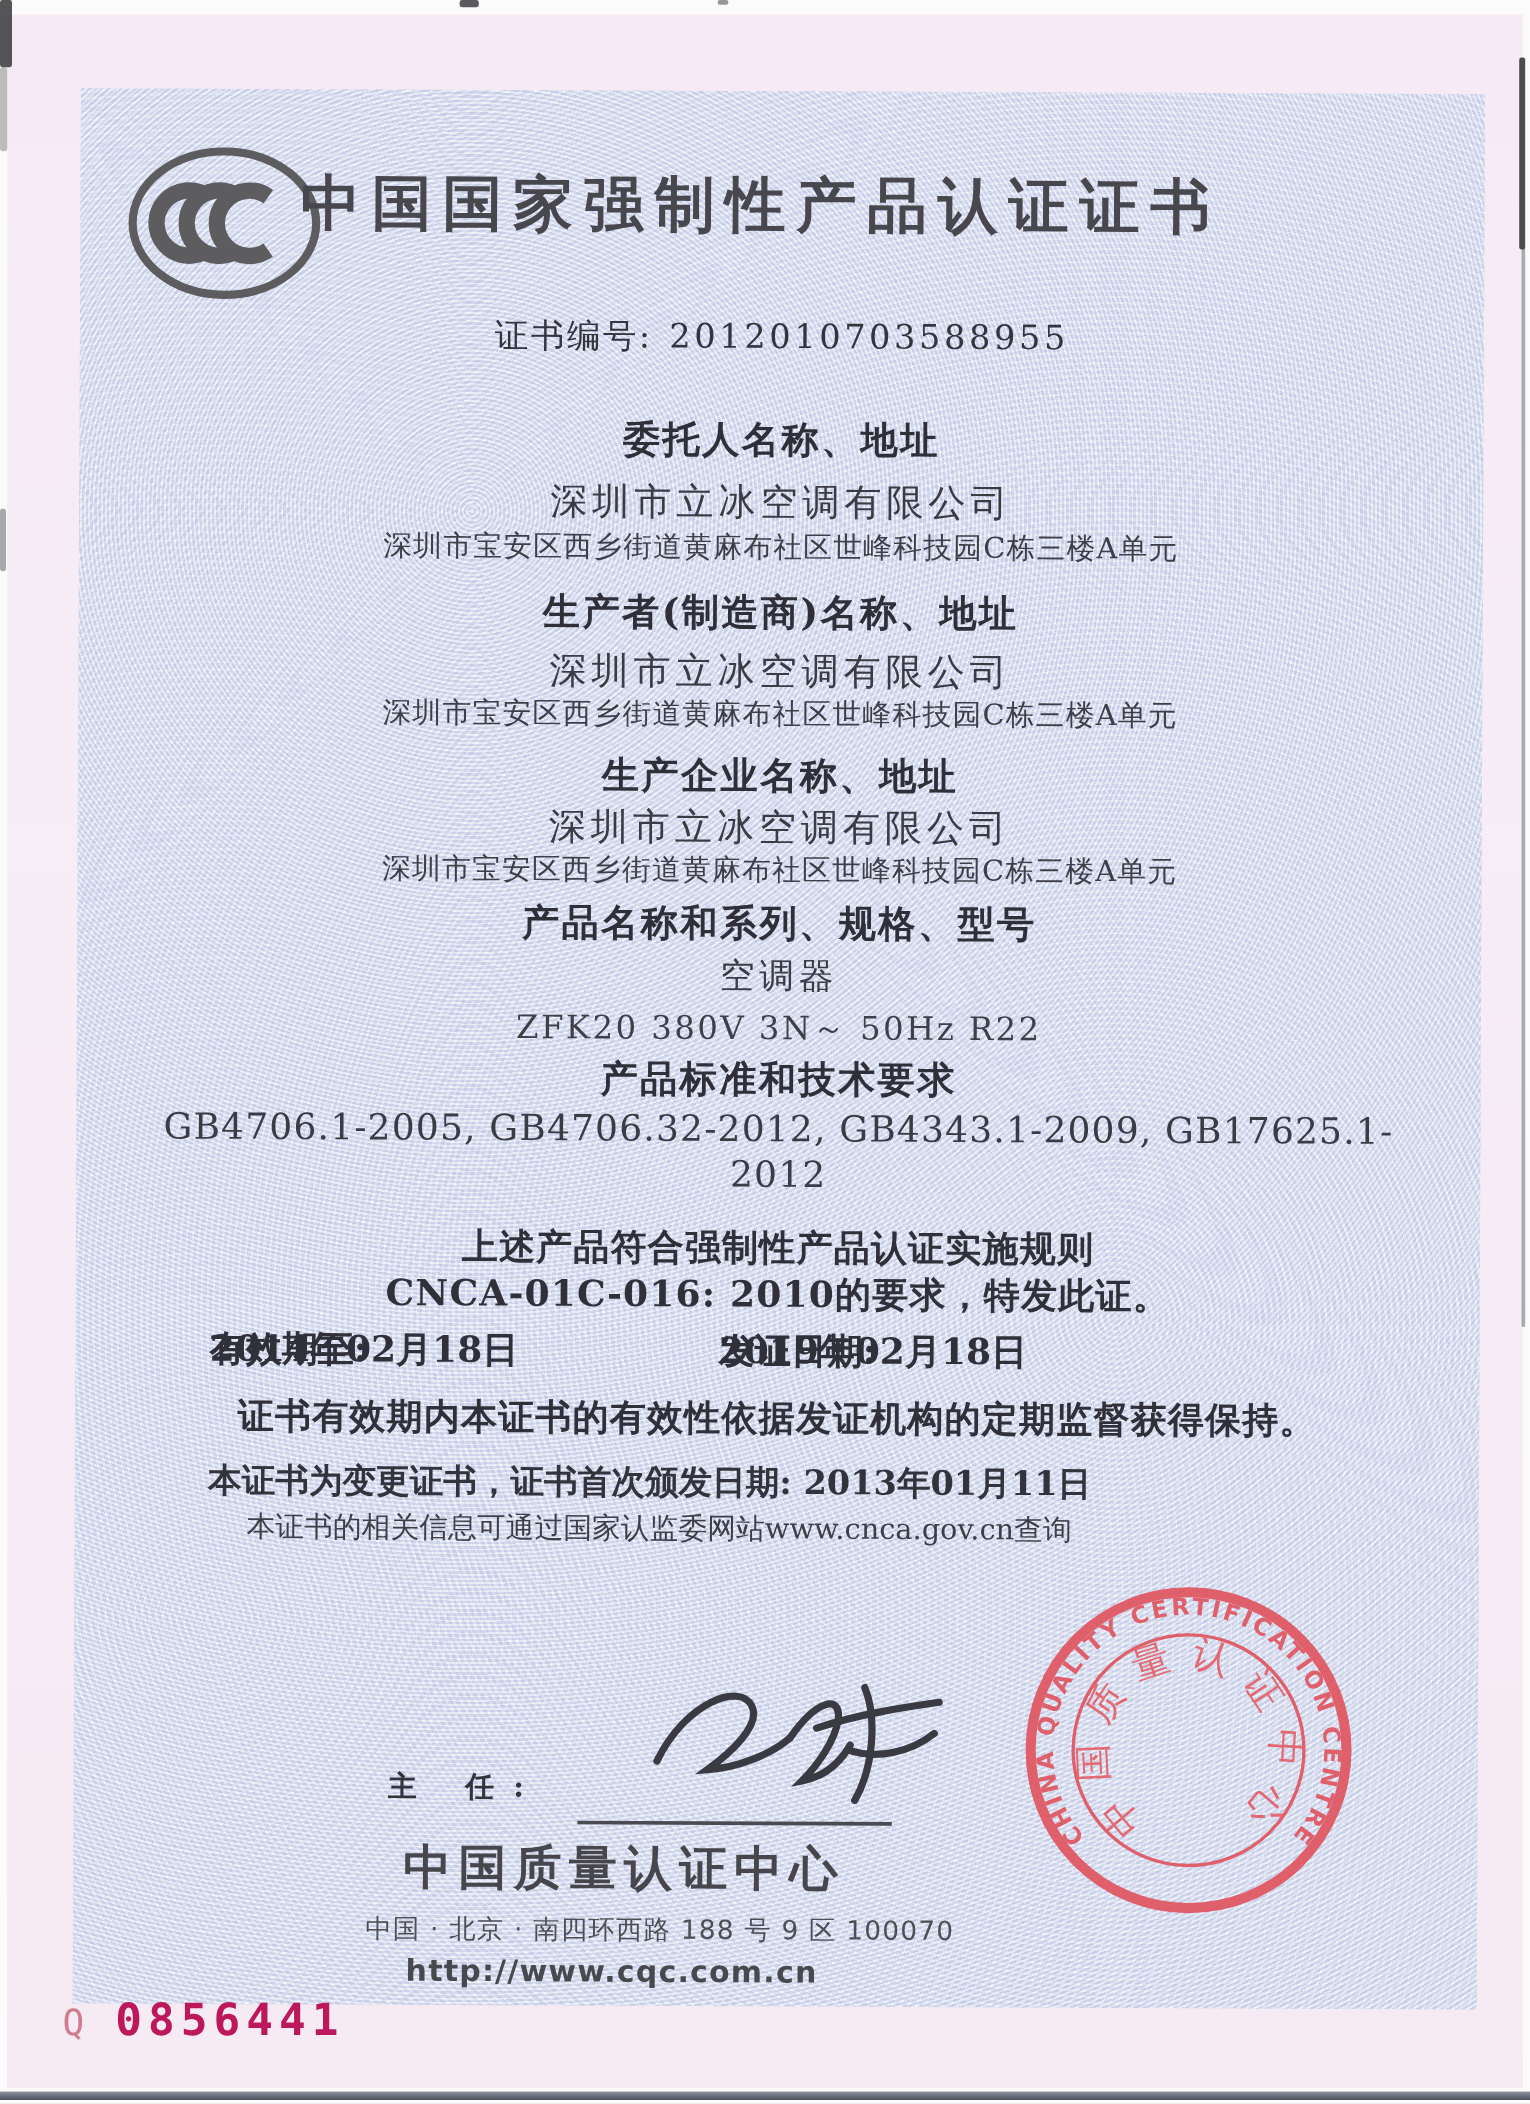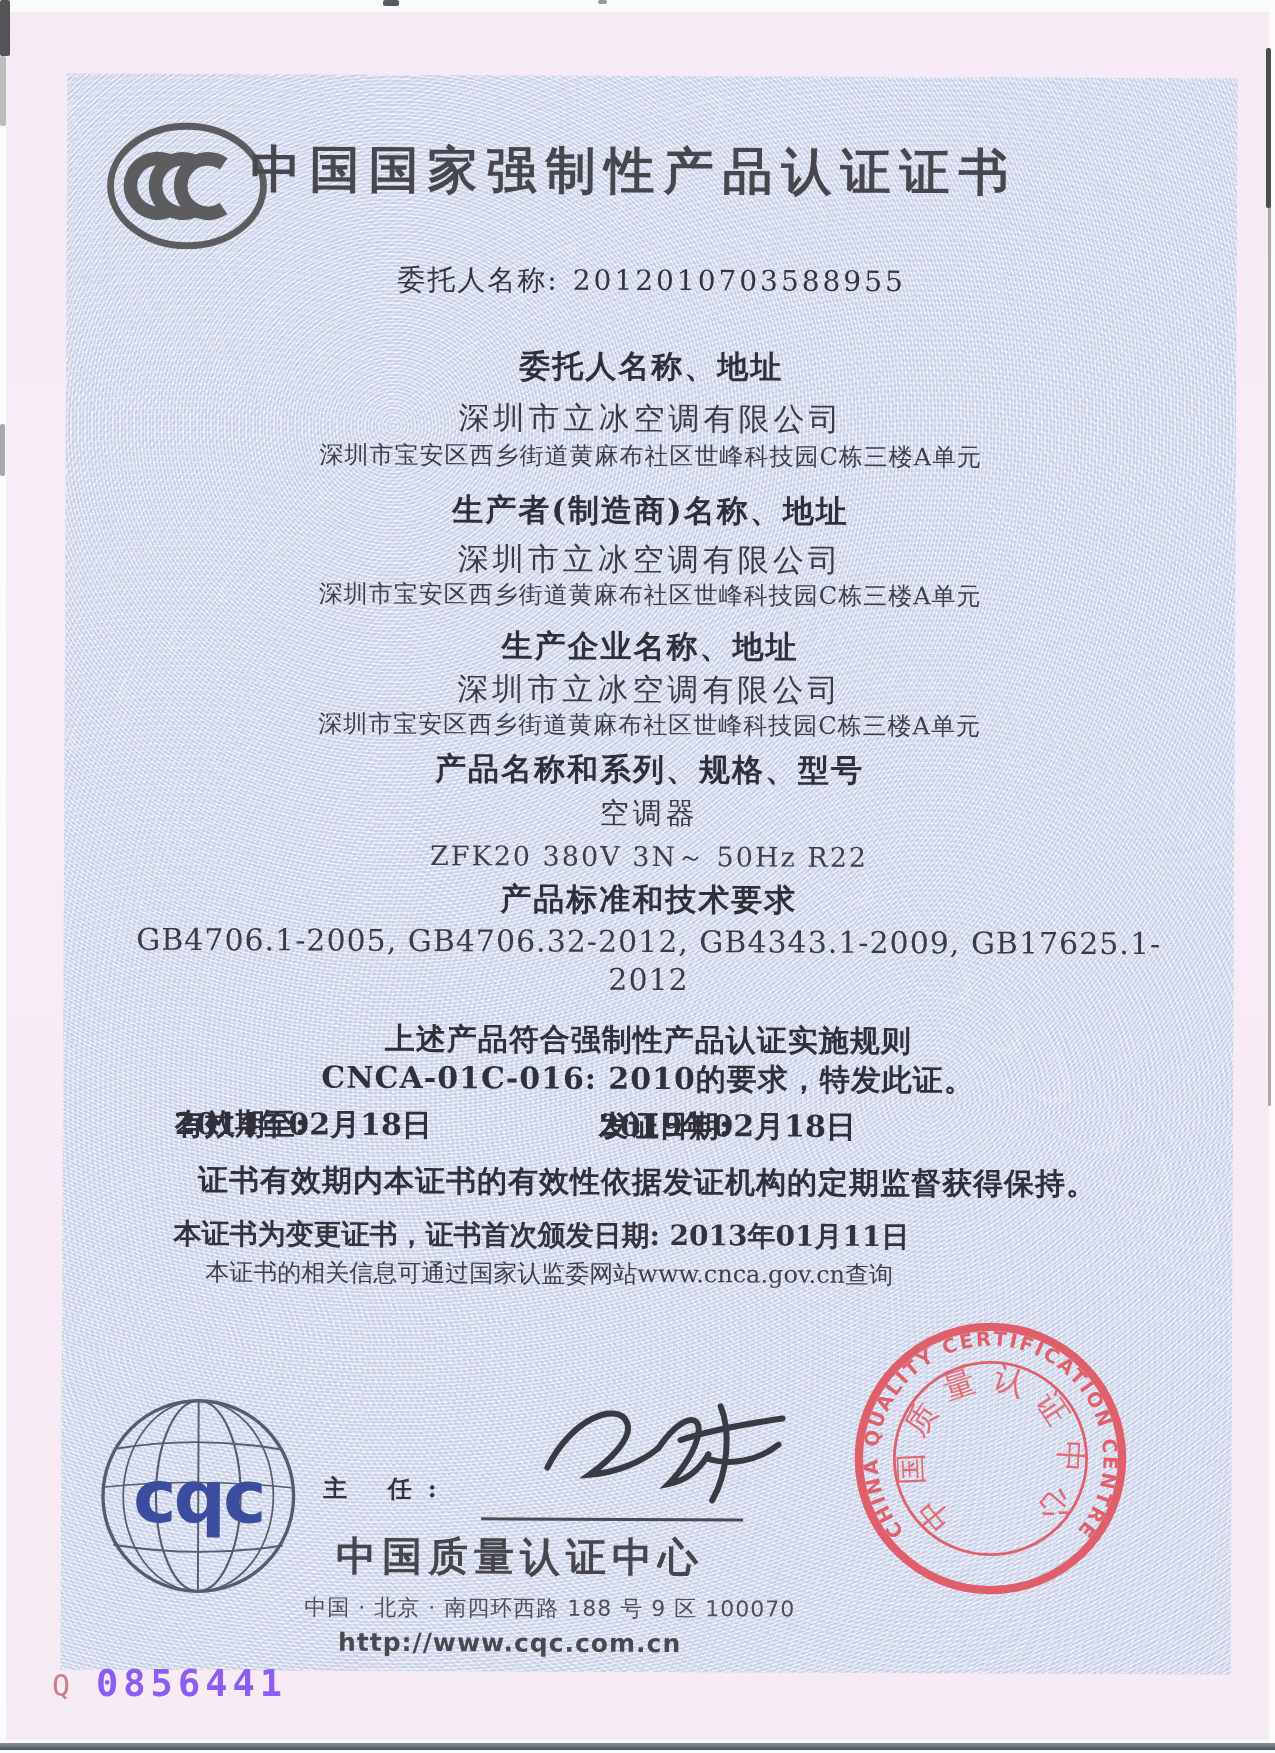--- a/index.html
+++ b/index.html
@@ -61,21 +61,21 @@
   .weburl{
     font-family:"DejaVu Sans", sans-serif;font-weight:700;font-size:25px;
     letter-spacing:1px;color:#48484f;transform:translateX(-136px);
   }
   .shift-l1{transform:translateX(-106px);}
   .shift-l2{transform:translateX(-98px);}
   .serial{
     position:absolute;left:52px;top:1662px;font-family:"DejaVu Sans Mono", monospace;white-space:nowrap;
   }
   .serial .q{font-size:30px;color:#d0descape;color:#cf7d8e;margin-right:26px;}
-  .serial .digits{font-size:37px;font-weight:700;color:#8b5cf6;letter-spacing:5px;}
+  .serial .digits{font-size:37px;font-weight:700;color:#be185d;letter-spacing:5px;}
   .bottom-line{
     position:absolute;left:0;top:1743px;width:1275px;height:7px;
     background:linear-gradient(180deg,#8b909d,#4c515f);
   }
   .artifact{position:absolute;border-radius:2px;}
   svg{display:block;}
   .abs{position:absolute;}
 </style>
 </head>
 <body>
@@ -89,21 +89,21 @@
       <ellipse cx="80" cy="63" rx="73" ry="57" fill="none" stroke="#5d5d60" stroke-width="6.5"></ellipse>
       <path d="M 66.9 84.3 A 26 26 0 1 1 66.9 41.7" fill="none" stroke="#5d5d60" stroke-width="13"></path>
       <path d="M 90.9 84.3 A 26 26 0 1 1 90.9 41.7" fill="none" stroke="#5d5d60" stroke-width="13"></path>
       <path d="M 114.9 84.3 A 26 26 0 1 1 114.9 41.7" fill="none" stroke="#5d5d60" stroke-width="13"></path>
     </svg>
   </div>
 
   <div class="line title" style="top:62px;">中国国家强制性产品认证证书</div>
 
   <div class="line certnum" style="top:186px;">
-    <span>委托人名称:</span><span class="num">2012010703588955</span>
+    <span>证书编号:</span><span class="num">2012010703588955</span>
   </div>
 
   <div class="line heading" style="top:270px;">委托人名称、地址</div>
   <div class="line company" style="top:322px;">深圳市立冰空调有限公司</div>
   <div class="line addr" style="top:364px;">深圳市宝安区西乡街道黄麻布社区世峰科技园C栋三楼A单元</div>
 
   <div class="line heading" style="top:414px;">生产者(制造商)名称、地址</div>
   <div class="line company" style="top:463px;">深圳市立冰空调有限公司</div>
   <div class="line addr" style="top:503px;">深圳市宝安区西乡街道黄麻布社区世峰科技园C栋三楼A单元</div>
 
@@ -132,32 +132,20 @@
       <span>2019年02月18日</span>
     </span>
   </div>
 
   <div class="line bold30" style="top:1086px;">证书有效期内本证书的有效性依据发证机构的定期监督获得保持。</div>
 
   <div class="line note28 shift-l1" style="top:1141px;">本证书为变更证书，证书首次颁发日期: 2013年01月11日</div>
 
   <div class="line note24 shift-l2" style="top:1182px;">本证书的相关信息可通过国家认监委网站www.cnca.gov.cn查询</div>
 
-  <div class="abs" style="left:31px;top:1319px;">
-    <svg width="212" height="206" viewBox="0 0 220 214">
-      <circle cx="110" cy="107" r="99" fill="none" stroke="#565c70" stroke-width="3.5"></circle>
-      <ellipse cx="110" cy="107" rx="44" ry="99" fill="none" stroke="#565c70" stroke-width="2.2"></ellipse>
-      <ellipse cx="110" cy="107" rx="78" ry="99" fill="none" stroke="#565c70" stroke-width="1.8"></ellipse>
-      <line x1="110" y1="8" x2="110" y2="206" stroke="#565c70" stroke-width="2"></line>
-      <path d="M 26 58 Q 110 44 194 58" fill="none" stroke="#565c70" stroke-width="2"></path>
-      <path d="M 13 98 Q 110 88 207 98" fill="none" stroke="#565c70" stroke-width="1.6"></path>
-      <path d="M 22 158 Q 110 172 198 158" fill="none" stroke="#565c70" stroke-width="2"></path>
-      <text x="110" y="134" text-anchor="middle" font-family="DejaVu Sans, sans-serif" font-weight="bold" font-size="76" fill="#3c4da0" letter-spacing="-3">cqc</text>
-    </svg>
-  </div>
 
   <div class="director">主 任:</div>
 
   <div class="abs" style="left:468px;top:1312px;">
     <svg width="274" height="132" viewBox="0 0 274 132">
       <g fill="none" stroke="#3a3a42" stroke-width="6" stroke-linecap="round">
         <path d="M18 80 C 42 30 88 14 97 34 C 105 50 78 74 60 87 C 86 85 113 74 129 60"></path>
         <path d="M129 60 C 151 28 171 24 169 44 C 167 62 151 84 139 96 C 159 92 171 80 179 66"></path>
         <path d="M191 18 C 201 42 199 84 183 112"></path>
         <path d="M151 52 C 186 40 226 34 253 30"></path>

